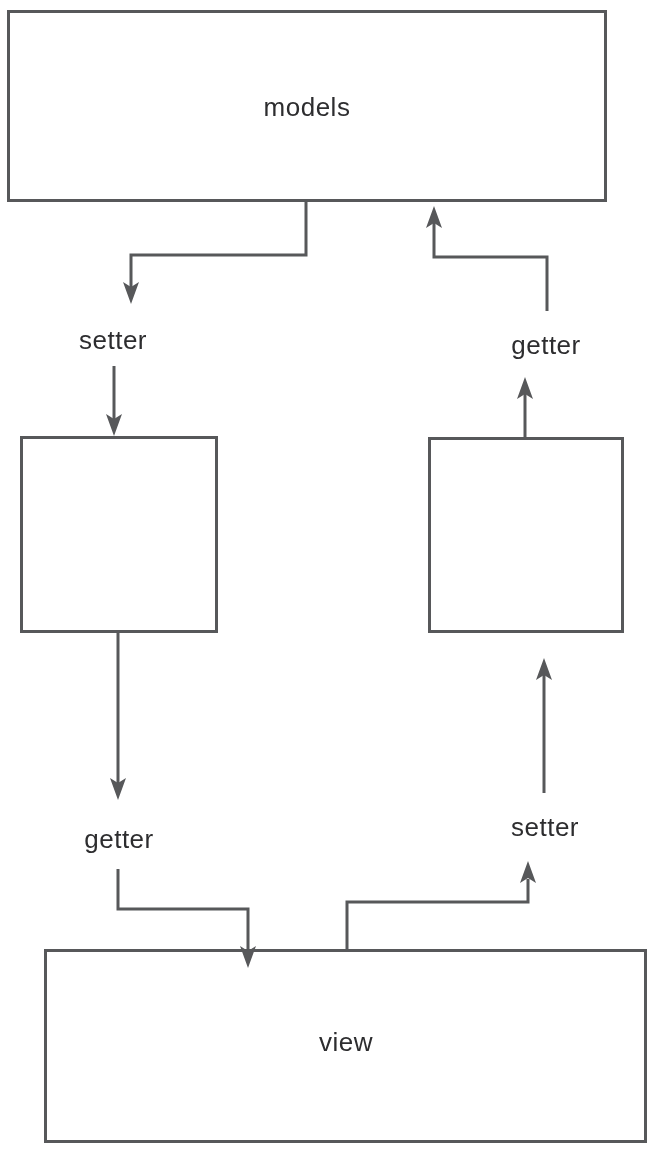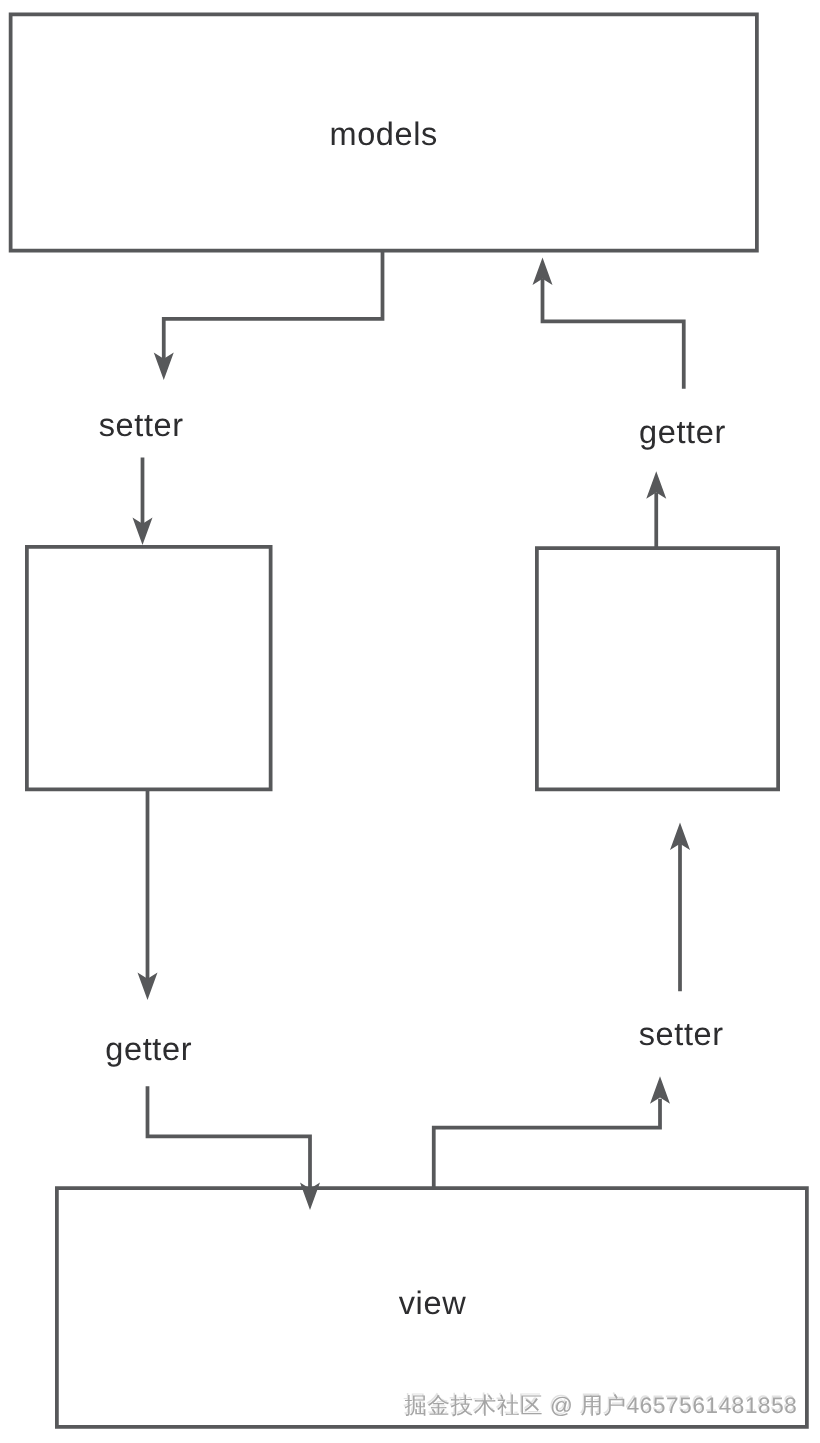--- a/index.html
+++ b/index.html
@@ -85,14 +85,13 @@
 
     <text class="node-label" x="307" y="116" text-anchor="middle">models</text>
     <text class="node-label" x="346" y="1051" text-anchor="middle">view</text>
 
     <text class="edge-label" x="113" y="349" text-anchor="middle">setter</text>
     <text class="edge-label" x="119" y="848" text-anchor="middle">getter</text>
     <text class="edge-label" x="546" y="354" text-anchor="middle">getter</text>
     <text class="edge-label" x="545" y="836" text-anchor="middle">setter</text>
   </svg>
 
-  <div class="watermark">掘金技术社区 @ 用户4657561481858</div>
 </div>
 
 </body></html>

